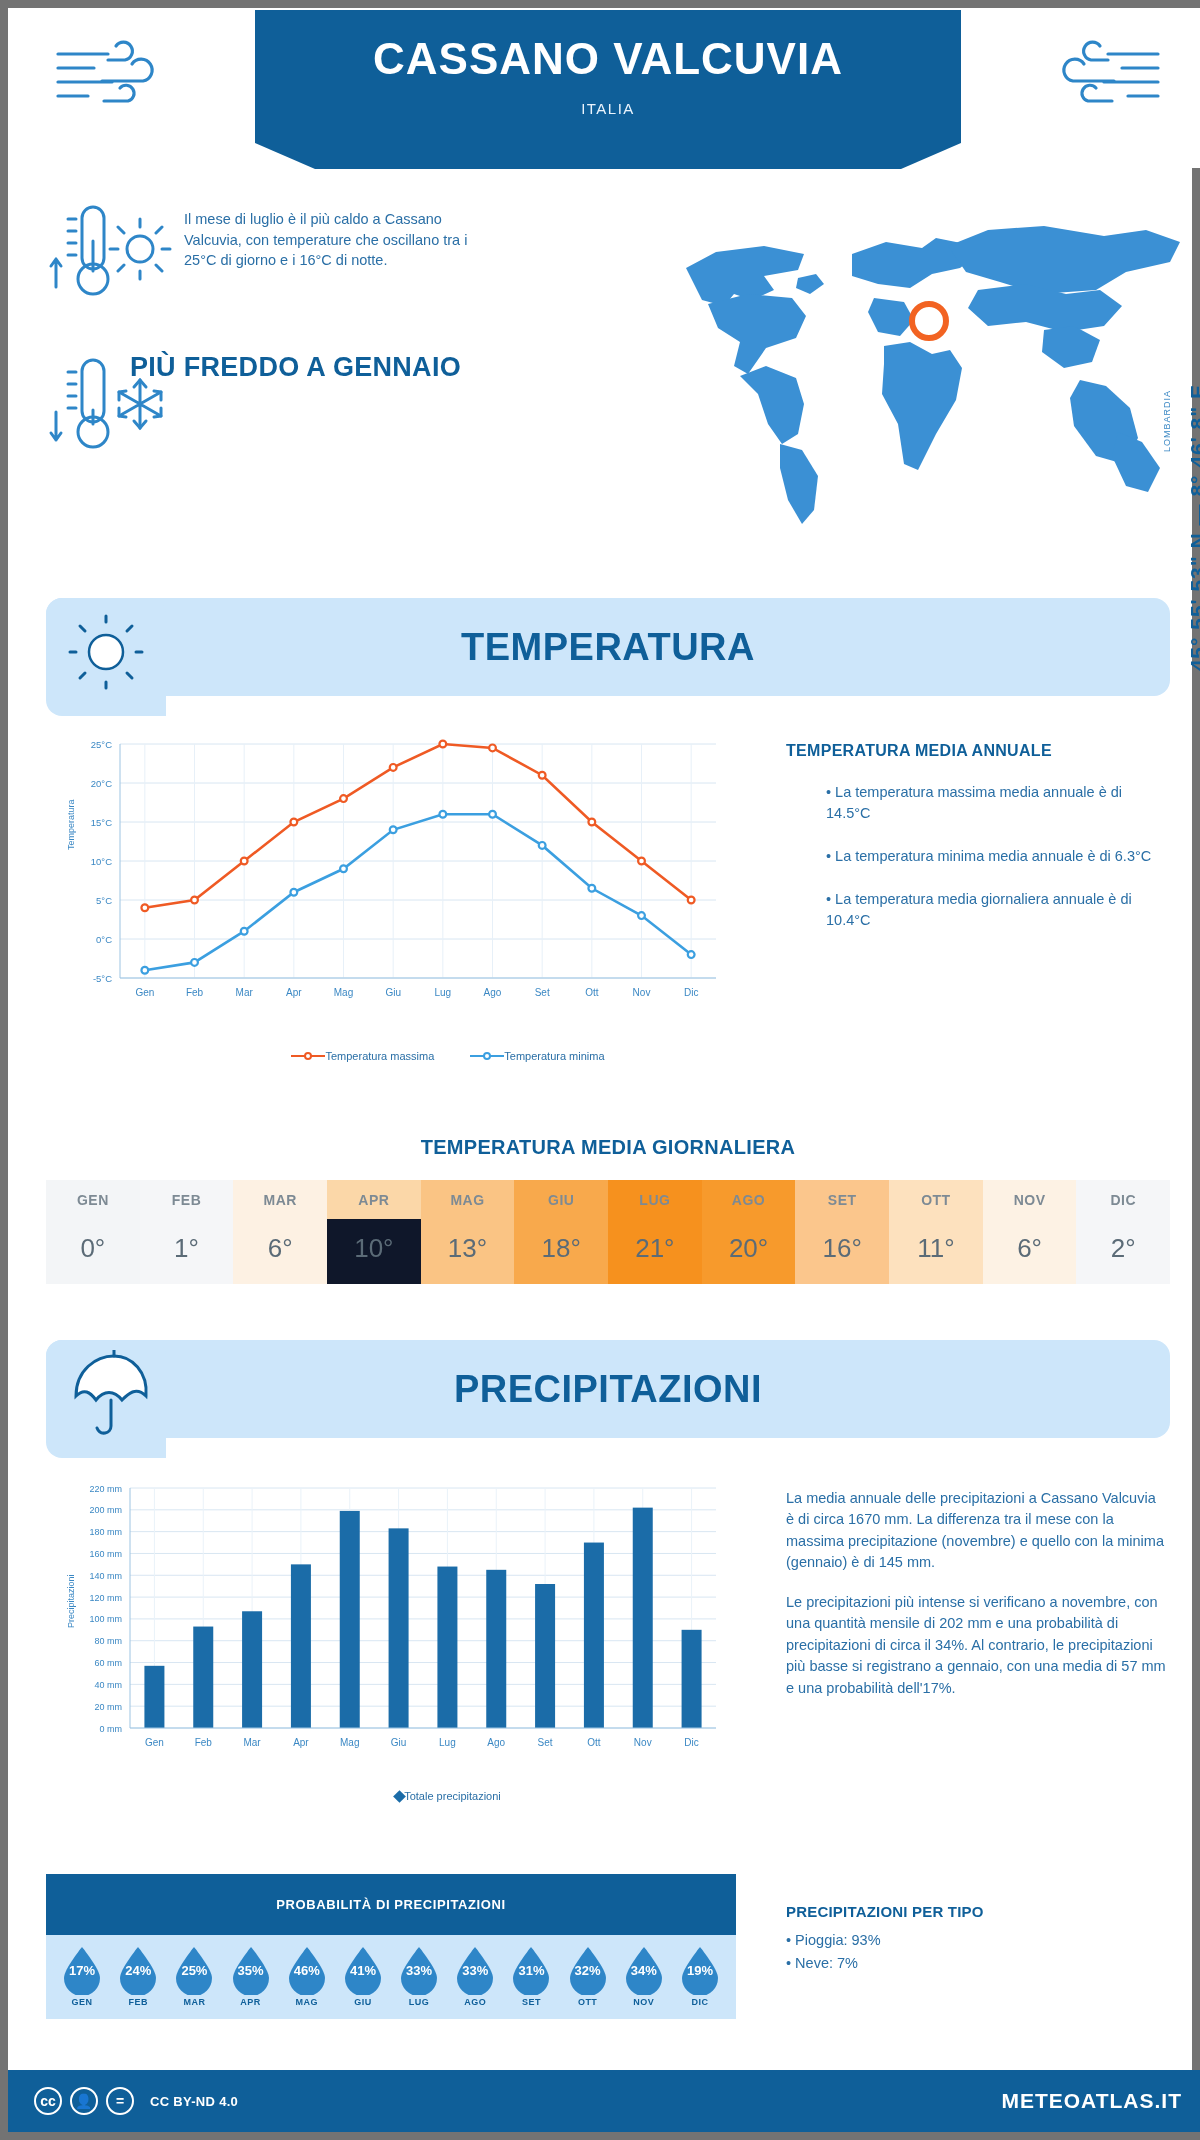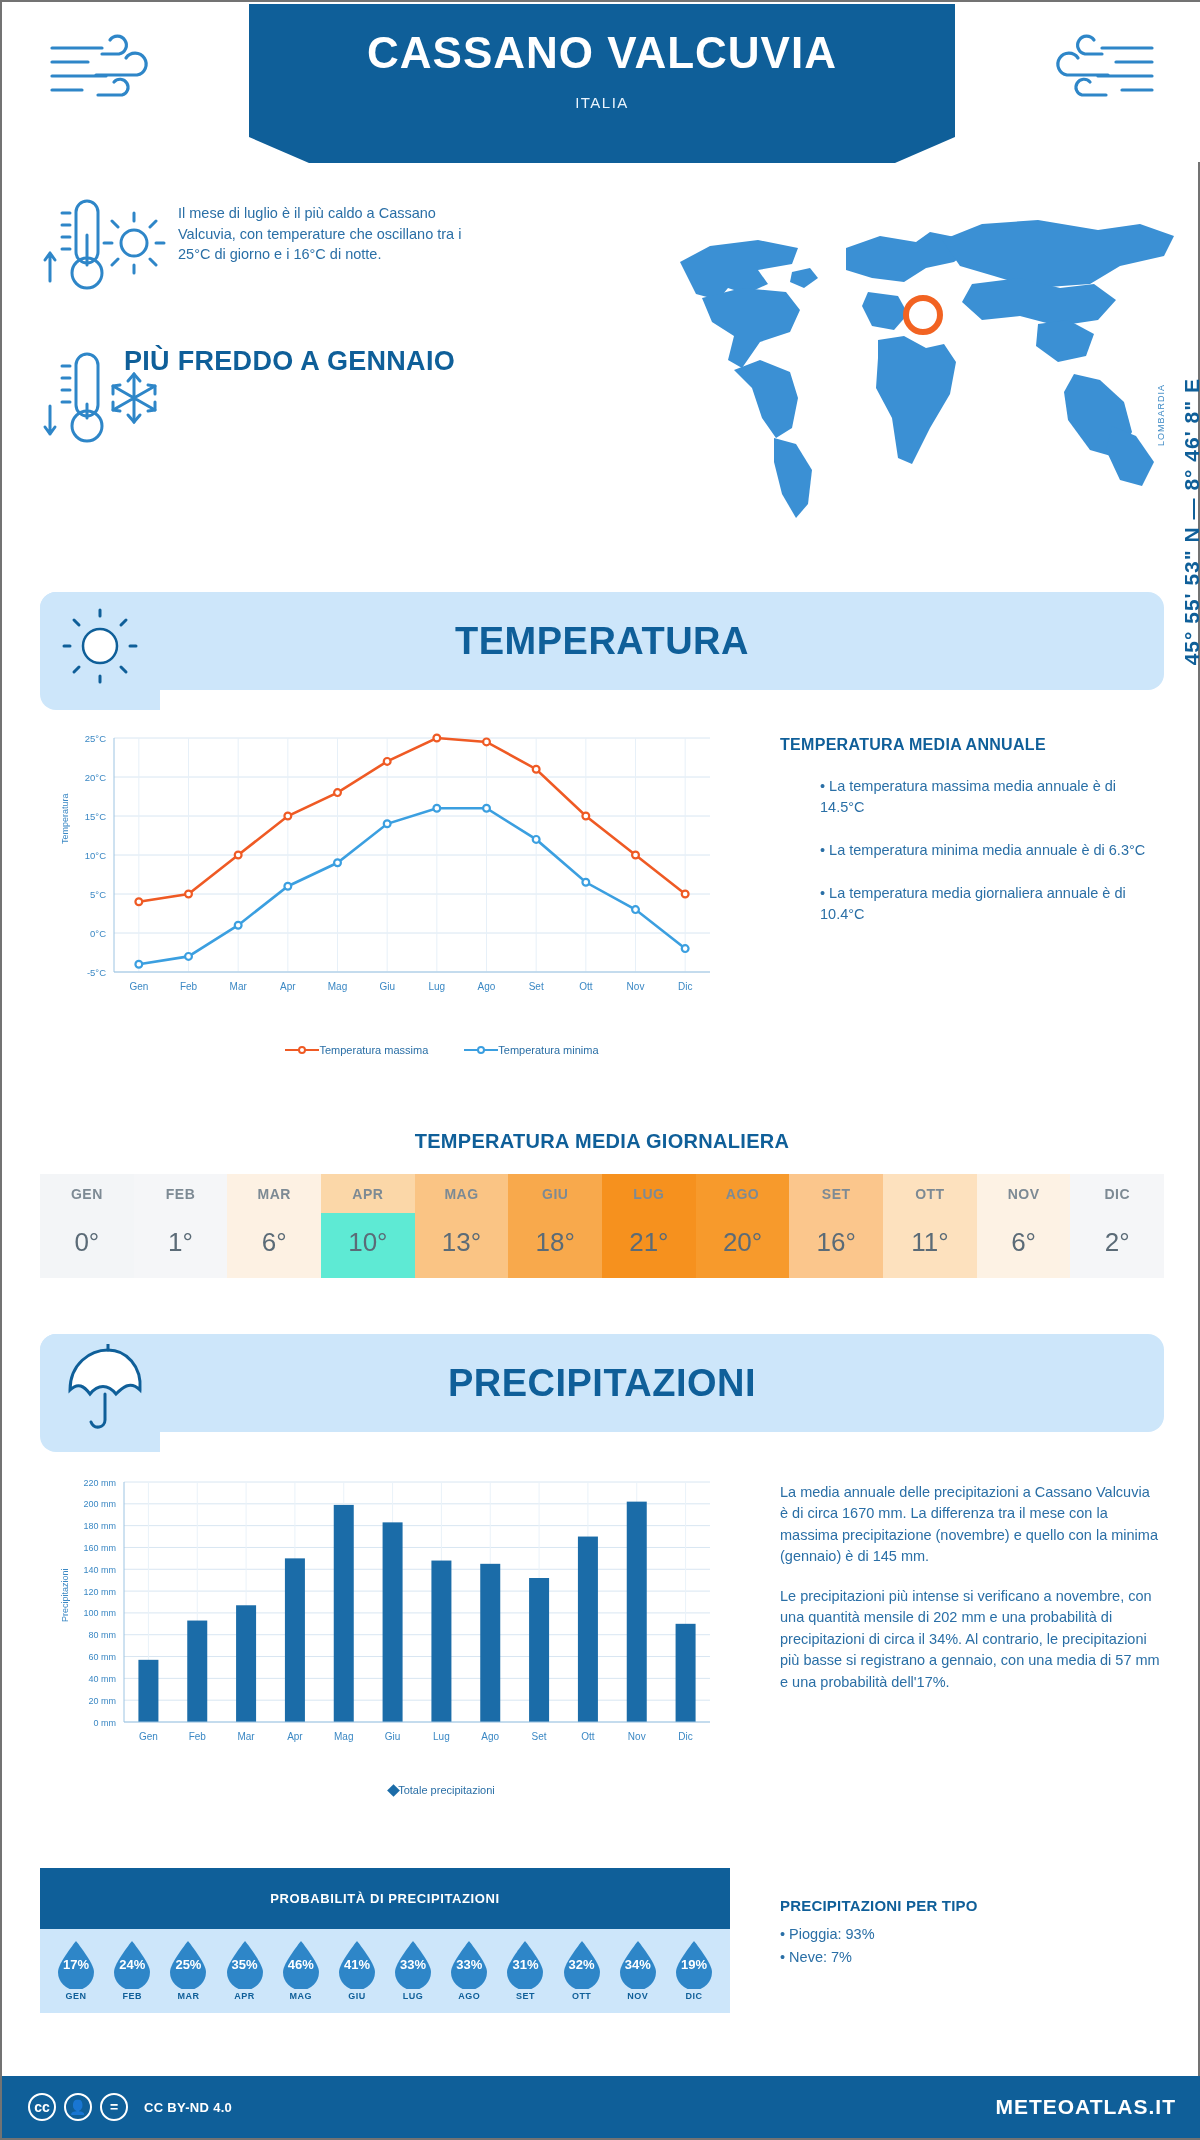--- a/index.html
+++ b/index.html
@@ -8,21 +8,21 @@
     width:1200px; height:2140px;
     background:#ffffff;
     font-family:"Liberation Sans", sans-serif;
     color:#1b5a8e;
     position:relative;
     overflow:hidden;
   }
   .page {
     position:absolute; inset:0;
     background:#ffffff;
-    border:2px solid #737373;
+    border:8px solid #737373;
   }
 
   
   .header {
     position:absolute; left:0; top:0; width:1200px; height:160px;
     background:#ffffff;
   }
   .header-band {
     position:absolute; left:247px; top:2px; width:706px; height:133px;
     background:#0f5f99;
@@ -393,21 +393,21 @@
         <div class="cell" style="background: rgb(247, 154, 44);">AGO</div>
         <div class="cell" style="background: rgb(251, 198, 140);">SET</div>
         <div class="cell" style="background: rgb(253, 225, 190);">OTT</div>
         <div class="cell" style="background: rgb(253, 242, 228);">NOV</div>
         <div class="cell" style="background: rgb(245, 246, 248);">DIC</div>
       </div>
     <div class="daily-row vals" id="daily-vals">
         <div class="cell" style="background: rgb(243, 245, 247);">0°</div>
         <div class="cell" style="background: rgb(245, 246, 248);">1°</div>
         <div class="cell" style="background: rgb(253, 241, 227);">6°</div>
-        <div class="cell" style="background: #5eead4;">10°</div>
+        <div class="cell" style="background: #0f172a;">10°</div>
         <div class="cell" style="background: rgb(250, 196, 132);">13°</div>
         <div class="cell" style="background: rgb(248, 169, 76);">18°</div>
         <div class="cell" style="background: rgb(246, 145, 30);">21°</div>
         <div class="cell" style="background: rgb(247, 154, 44);">20°</div>
         <div class="cell" style="background: rgb(251, 198, 140);">16°</div>
         <div class="cell" style="background: rgb(253, 225, 190);">11°</div>
         <div class="cell" style="background: rgb(253, 242, 228);">6°</div>
         <div class="cell" style="background: rgb(245, 246, 248);">2°</div>
       </div>
   </div>

